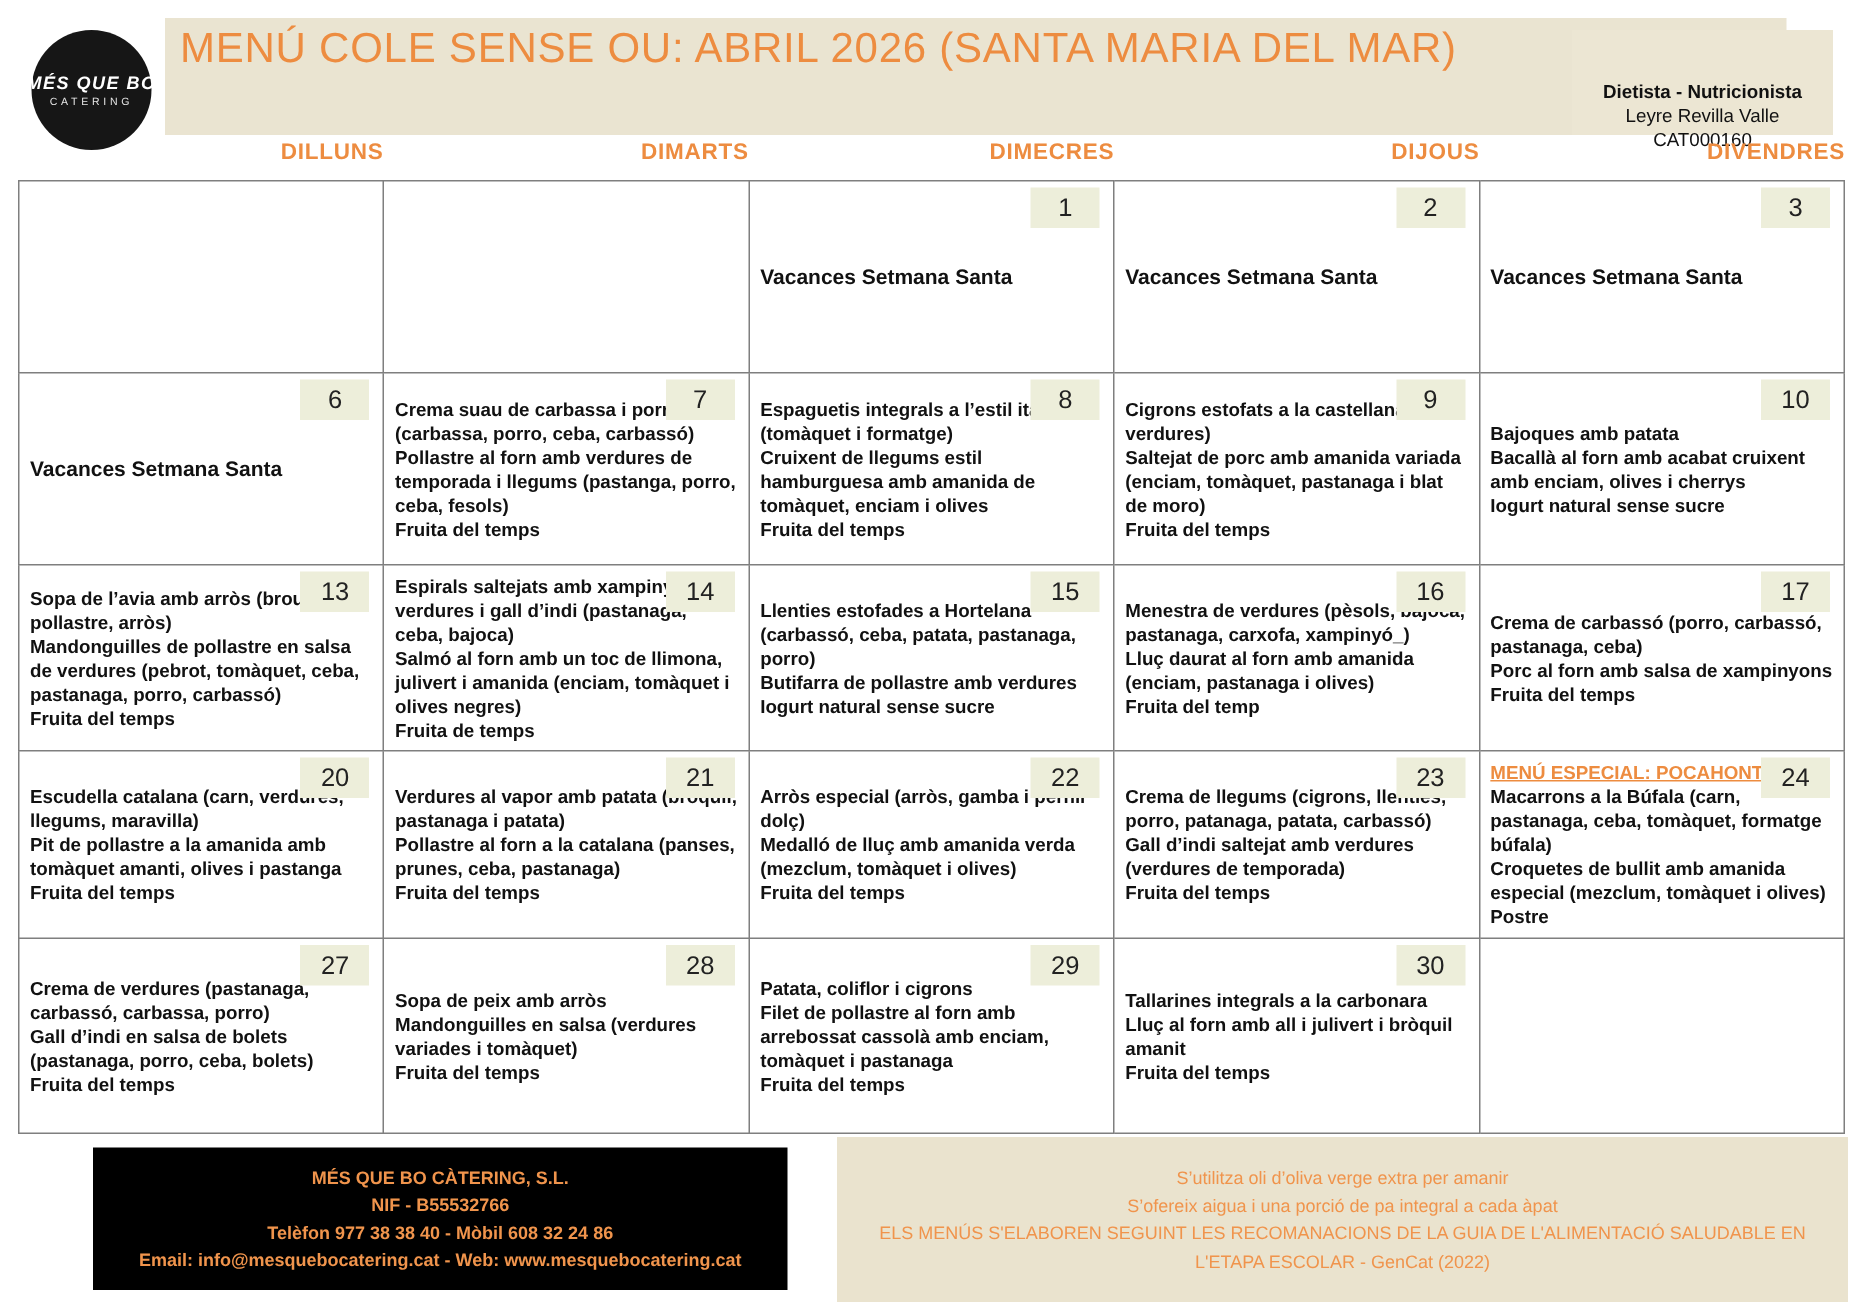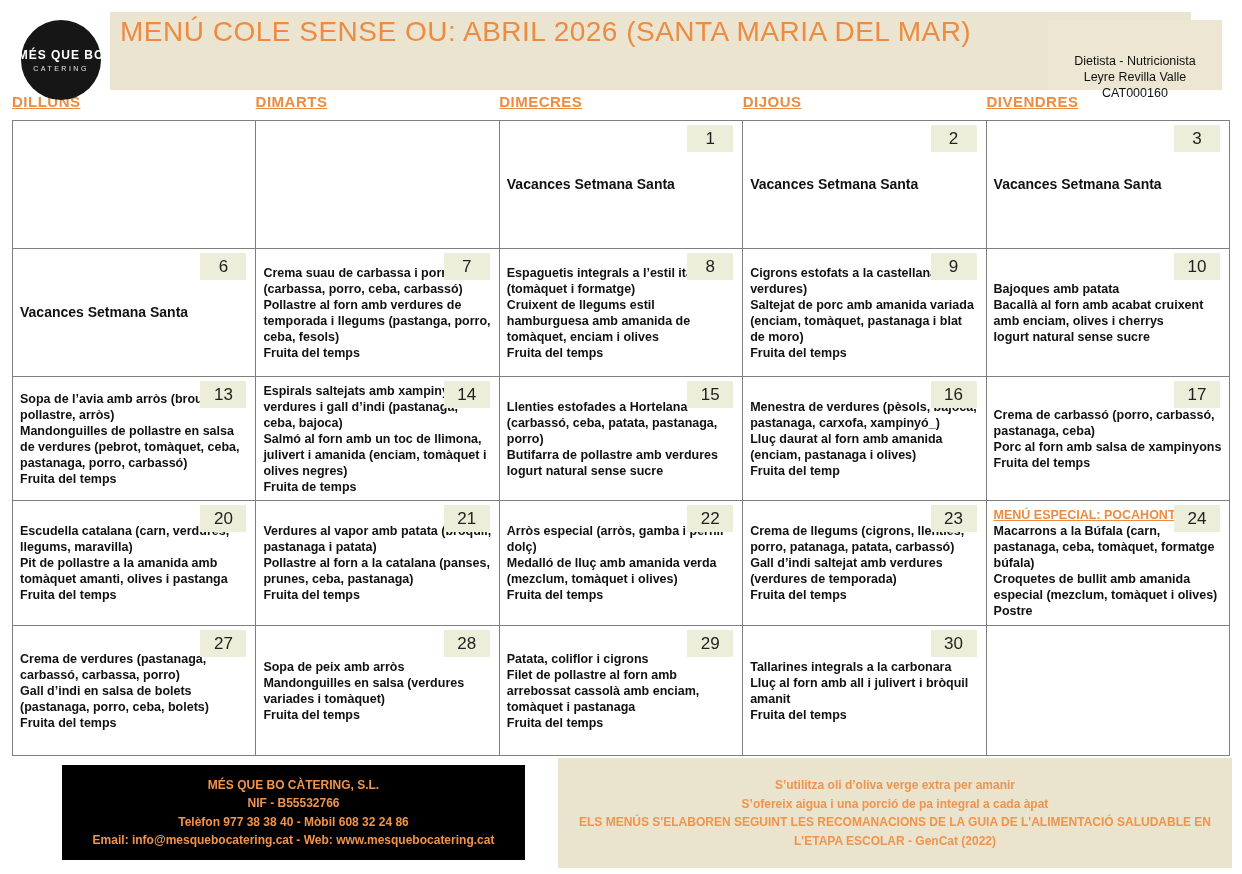--- a/index.html
+++ b/index.html
@@ -3,59 +3,59 @@
 <meta charset="utf-8">
 <style>
   html,body{margin:0;padding:0;background:#fff;}
   .page{position:relative;width:1242px;height:874px;background:#ffffff;overflow:hidden;
         font-family:"Liberation Sans",sans-serif;color:#111;}
 
   
   .logo{position:absolute;left:21px;top:20px;width:80px;height:80px;border-radius:50%;
         background:#161616;color:#fff;display:flex;flex-direction:column;align-items:center;
         justify-content:center;z-index:2;}
-  .logo-main{font-size:12px;font-weight:bold;letter-spacing:1px;white-space:nowrap;}
+  .logo-main{font-size:12px;font-weight:bold;letter-spacing:1px;white-space:nowrap;font-style:italic;}
   .logo-sub{font-size:7px;letter-spacing:2.5px;color:#e6e6e6;margin-top:3px;}
 
   
   .title-band{position:absolute;left:110px;top:12px;width:1081px;height:78px;background:#EAE4D1;}
   .title-text{color:#ED8C40;font-size:28px;line-height:38px;padding:1px 10px 0 10px;
               text-align:justify;font-weight:normal;letter-spacing:0.5px;}
 
   
   .diet-box{position:absolute;left:1048px;top:20px;width:174px;height:70px;background:#ECE6D3;
             display:flex;flex-direction:column;justify-content:center;text-align:center;gap:2px;}
-  .diet-role{font-weight:normal;font-size:12.5px;margin-top:43px;}
+  .diet-role{font-weight:bold;font-size:12.5px;margin-top:43px;}
   .diet-name,.diet-code{font-size:12.5px;}
 
   
   .day-headers{position:absolute;left:12px;top:93px;width:1218px;display:flex;}
-  .day-header{flex:1;text-align:left;color:#ED8C40;font-weight:bold;font-size:15px;
-              letter-spacing:0.5px;text-decoration:underline;}
+  .day-header{flex:1;text-align:right;color:#ED8C40;font-weight:bold;font-size:15px;
+              letter-spacing:0.5px;}
 
   
   .calendar{position:absolute;left:12px;top:120px;width:1218px;border-collapse:collapse;
             table-layout:fixed;}
   .calendar td{border:1px solid #7f7f7f;position:relative;vertical-align:middle;
                padding:2px 7px;overflow:hidden;}
   .row0{height:128px;} .row1{height:128px;} .row2{height:124px;} .row3{height:125px;} .row4{height:130px;}
   .daynum{position:absolute;top:4px;right:9px;width:46px;height:27px;background:#EDEEDA;
           display:flex;align-items:center;justify-content:center;font-size:17px;color:#222;}
   .cell-content{text-align:left;font-size:12.5px;font-weight:bold;line-height:1.28;color:#111;}
   .vacances{font-size:14px;}
   .menu-line{margin:0;}
   .special-title{color:#ED8C40;text-decoration:underline;font-weight:bold;font-size:12.5px;}
 
   
   .footer-left{position:absolute;left:62px;top:765px;width:463px;height:95px;background:#000000;
                display:flex;flex-direction:column;justify-content:center;text-align:center;
                color:#F0944C;font-weight:bold;font-size:12px;line-height:18.5px;}
   .footer-right{position:absolute;left:558px;top:758px;width:674px;height:110px;background:#EAE3CE;
                 display:flex;flex-direction:column;justify-content:center;text-align:center;
-                color:#F0944C;font-weight:bold;font-size:12px;line-height:18.5px;
+                color:#F0944C;font-weight:normal;font-size:12px;line-height:18.5px;
                 padding:0 12px;box-sizing:border-box;}
 </style>
 </head>
 <body>
 
 <div class="page">
 
   <div class="logo">
     <div class="logo-main">MÉS QUE BO</div>
     <div class="logo-sub">CATERING</div>

